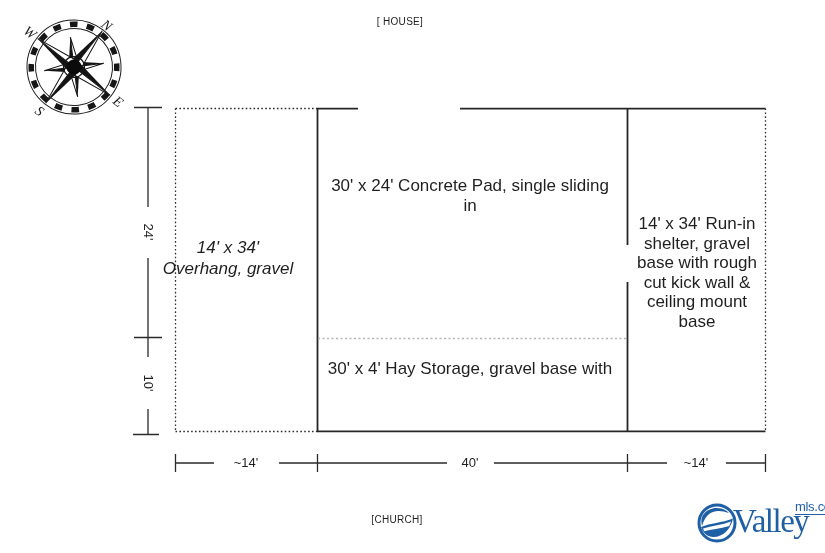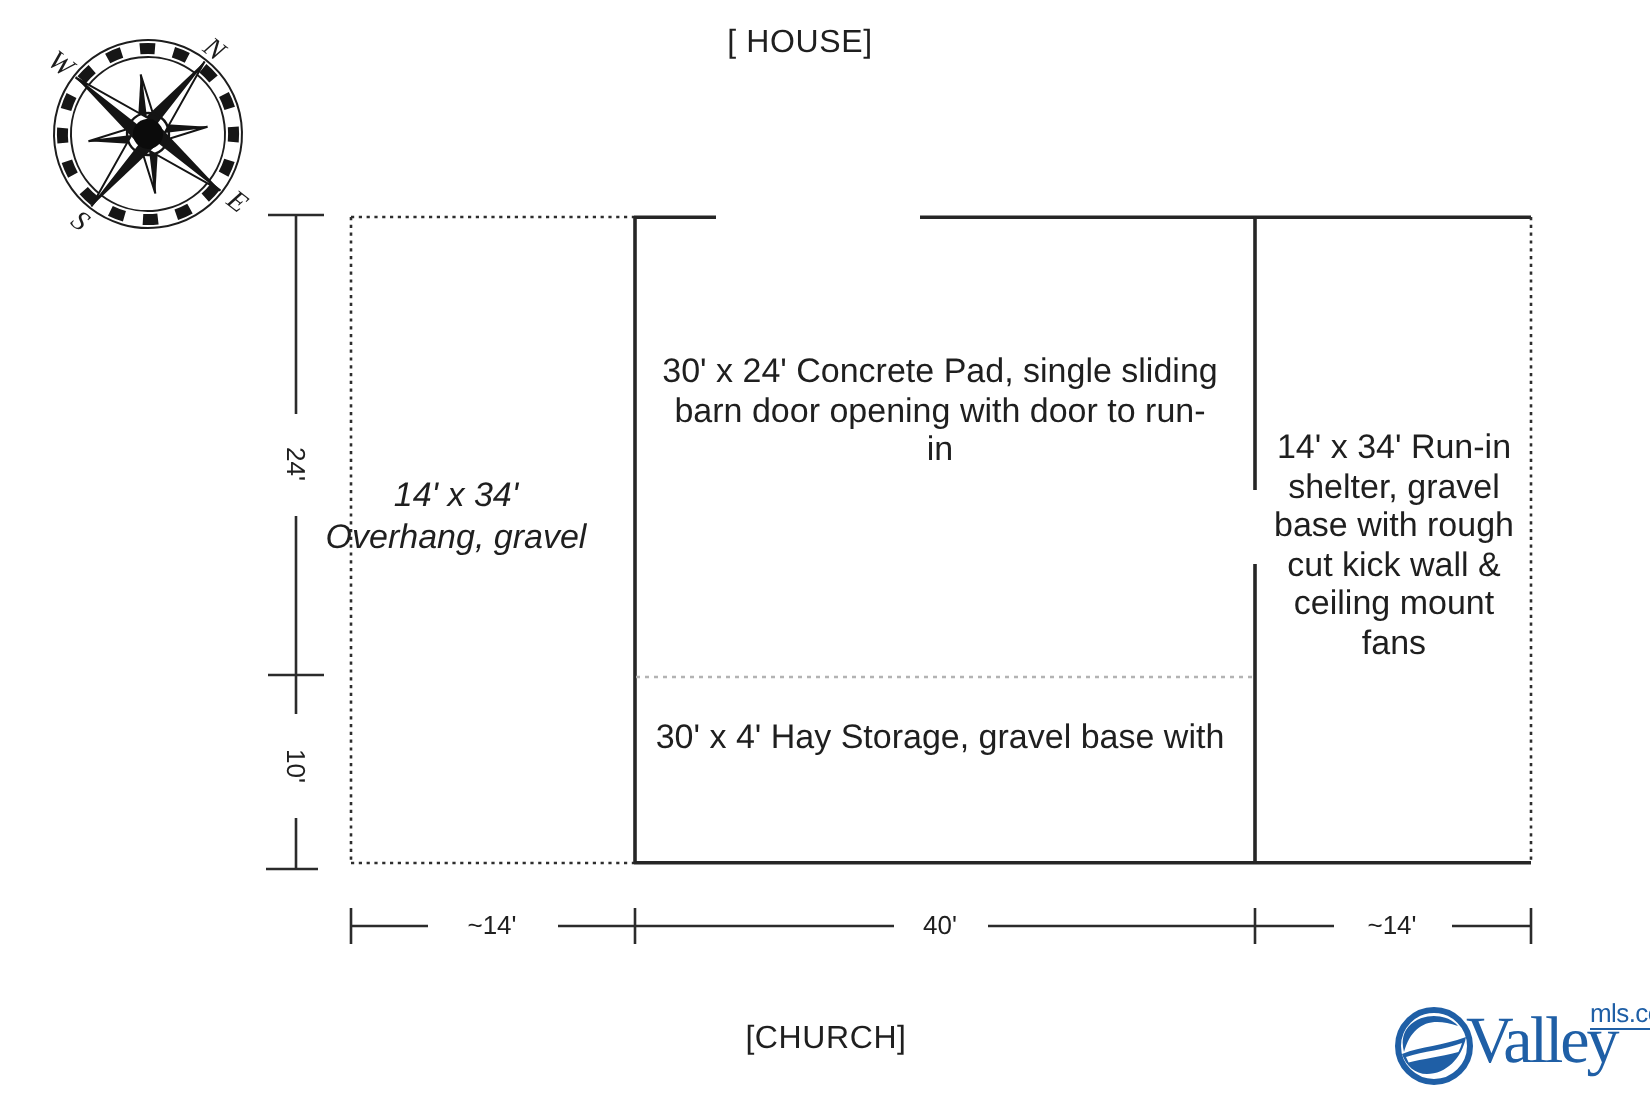--- a/index.html
+++ b/index.html
@@ -8,21 +8,21 @@
     font-family:"Liberation Sans",sans-serif;color:#1f1f1f;overflow:hidden;
   }
   .plan-svg{position:absolute;left:0;top:0;}
   .wall{stroke:#262626;stroke-width:1.8;fill:none;}
   .wall-dot{stroke:#2e2e2e;stroke-width:1.3;fill:none;stroke-dasharray:1.6 2.3;}
   .divider-dot{stroke:#b3b3b3;stroke-width:1.3;fill:none;stroke-dasharray:2 2.5;}
   .dim{stroke:#2b2b2b;stroke-width:1.3;fill:none;}
   .lbl{position:absolute;transform:translateX(-50%);text-align:center;
        font-size:13px;line-height:19.5px;white-space:nowrap;}
   .lbl-sec{font-size:17px;}
-  .lbl-title{font-size:16px;letter-spacing:.3px;}
+  .lbl-title{font-size:10px;letter-spacing:.3px;}
   .lbl-dim{font-size:13px;line-height:16px;text-align:center;}
   .lbl-dim-rot{position:absolute;font-size:13px;white-space:nowrap;
        transform:translate(-50%,-50%) rotate(90deg);}
   .compass{position:absolute;left:8px;top:3px;}
   .compass text{font-family:"Liberation Serif",serif;font-style:italic;
        font-size:14px;fill:#1c1c1c;}
   .logo{position:absolute;left:696px;top:502px;display:flex;align-items:flex-start;}
   .valley-wrap{position:relative;margin-left:-5px;margin-top:-3px;}
   .valley-text{font-family:"Liberation Serif",serif;font-size:33px;
        letter-spacing:-1.5px;color:#1f5fa6;line-height:44px;}
@@ -98,40 +98,39 @@
     <path class="divider-dot" d="M318,338.5 H627"></path>
 
     <path class="dim" d="M134,107.5 H162 M148,108 V207 M148,258 V337 M134,337.5 H162 M148,338 V357 M148,409 V434 M133,434.5 H159"></path>
 
     <path class="dim" d="M175.5,454 V472 M317.5,454 V472 M627.5,454 V472 M765.5,454 V472
              M176,463 H214 M279,463 H317 M318,463 H447 M494,463 H627
              M628,463 H667 M726,463 H765"></path>
   </svg>
 
   <div class="lbl lbl-title" style="left:400px;top:12px;">[ HOUSE]</div>
-  <div class="lbl lbl-title" style="left:397px;top:510px;margin-left:16px;">[CHURCH]</div>
+  <div class="lbl lbl-title" style="left:397px;top:510px;">[CHURCH]</div>
 
   <div class="lbl lbl-sec" style="left:228px;top:237px;line-height:21px;font-style:italic;">
     <div>14' x 34'</div>
     <div>Overhang, gravel</div>
   </div>
 
   <div class="lbl lbl-sec" style="left:470px;top:176px;">
     <div>30' x 24' Concrete Pad, single sliding</div>
-    <div>barn door opening with door to run-</div>
     <div>in</div>
   </div>
 
   <div class="lbl lbl-sec" style="left:697px;top:214px;">
     <div>14' x 34' Run-in</div>
     <div>shelter, gravel</div>
     <div>base with rough</div>
     <div>cut kick wall &amp;</div>
     <div>ceiling mount</div>
-    <div>fans</div>
+    <div>base</div>
   </div>
 
   <div class="lbl lbl-sec" style="left:470px;top:359px;">
     <div>30' x 4' Hay Storage, gravel base with</div>
   </div>
 
   <div class="lbl-dim-rot" style="left:148px;top:232px;">24'</div>
   <div class="lbl-dim-rot" style="left:148px;top:383px;">10'</div>
   <div class="lbl lbl-dim" style="left:246px;top:455px;">~14'</div>
   <div class="lbl lbl-dim" style="left:470px;top:455px;">40'</div>

